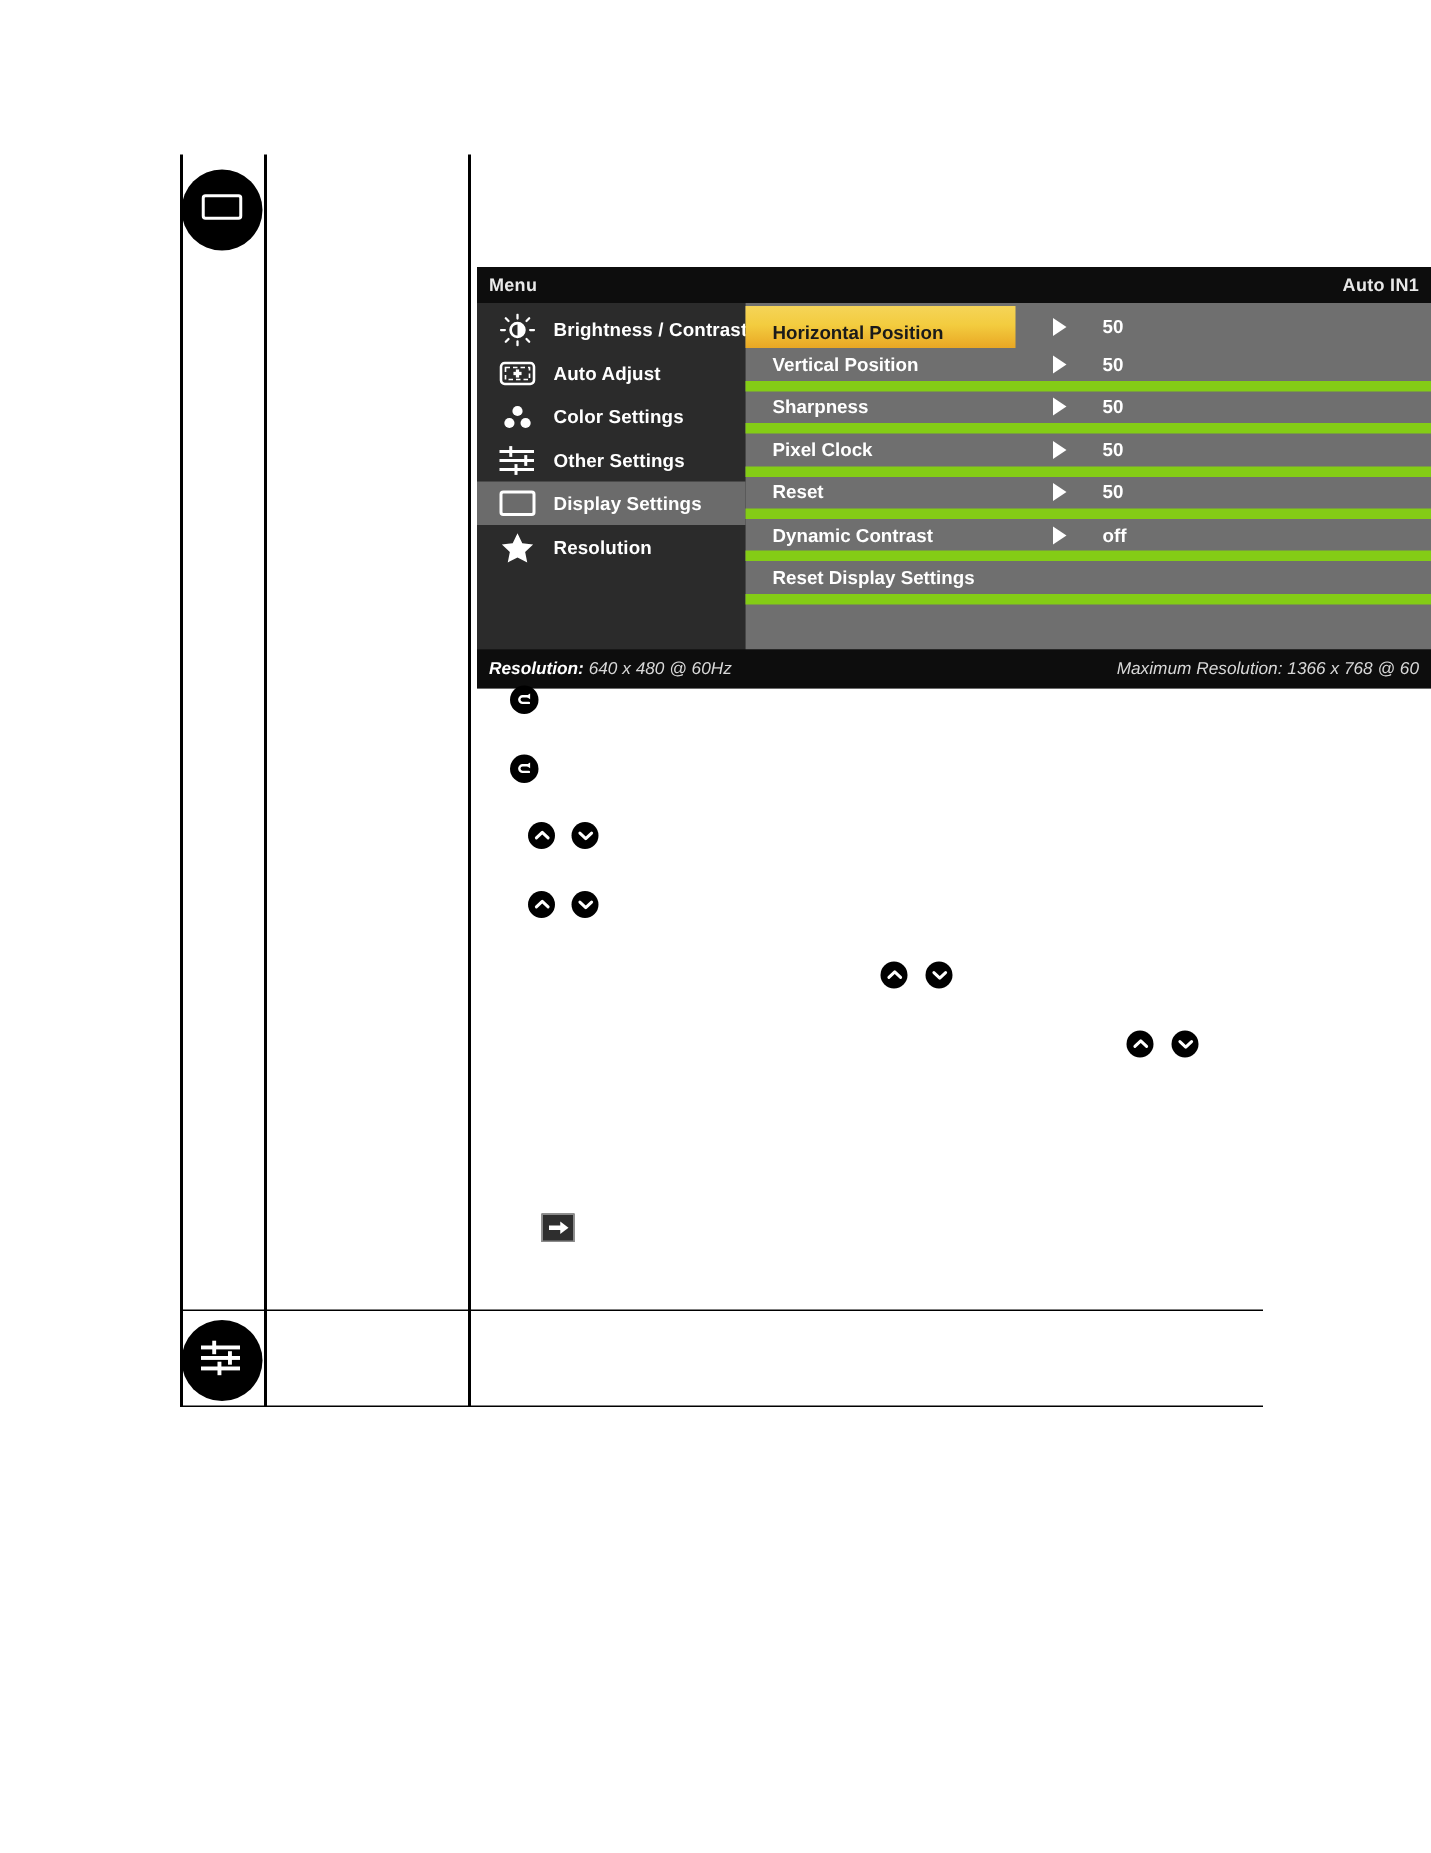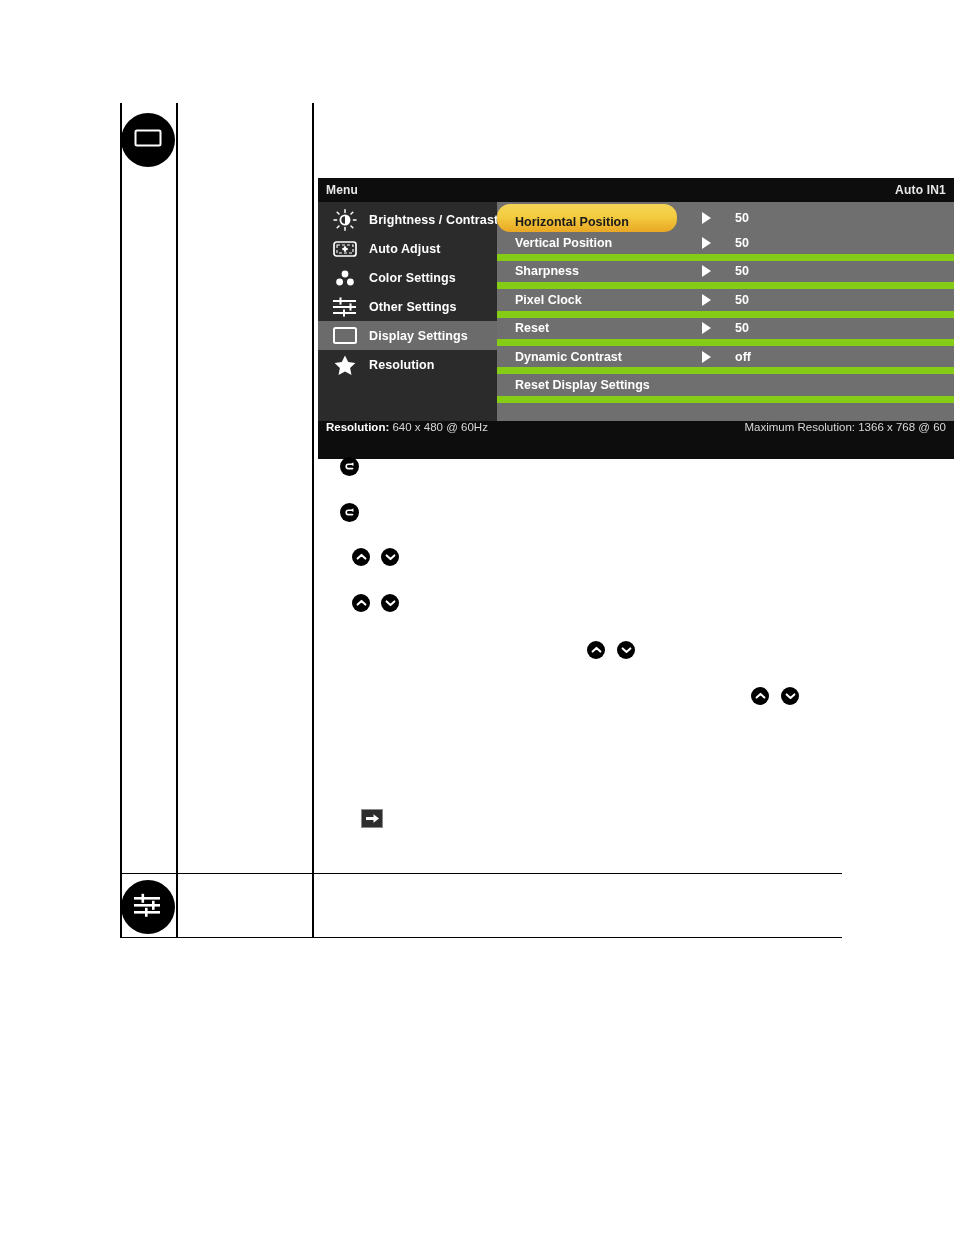--- a/index.html
+++ b/index.html
@@ -154,21 +154,20 @@
     position: absolute;
     left: 0;
     top: 0;
     width: 180px;
     height: 28.4px;
     background: linear-gradient(to bottom, #f5d458 0%, #f3cc3f 45%, #e9a724 100%);
     display: flex;
     align-items: flex-end;
     padding: 0 0 3px 18px;
     box-sizing: border-box;
-    border-radius: 13px;
   }
   .opt-hl-cell .opt-name-hl {
     color: #1a1a1a;
     font-size: 12.5px;
     font-weight: bold;
     white-space: nowrap;
   }
   .opt-arrow {
     width: 58px;
     flex: 0 0 58px;
@@ -187,27 +186,28 @@
     color: #ffffff;
     font-size: 12.5px;
     font-weight: bold;
     white-space: nowrap;
   }
   .opt-row.plain .opt-name { width: auto; flex: 0 0 auto; text-align: right; }
 
   #osd-footer {
     position: absolute;
     left: 0; right: 0; bottom: 0;
-    height: 38px;
+    height: 26px;
     background: #0d0d0d;
     display: flex;
-    align-items: flex-start;
+    align-items: center;
     justify-content: space-between;
     padding: 0 8px;
     box-sizing: border-box;
+    font-style: italic;
   }
   #osd-footer .ft-text {
     color: #d8d8d8;
     font-size: 11.5px;
     white-space: nowrap;
   }
   #osd-footer .ft-text b { color: #ffffff; }
 
   
   .btn-round {

